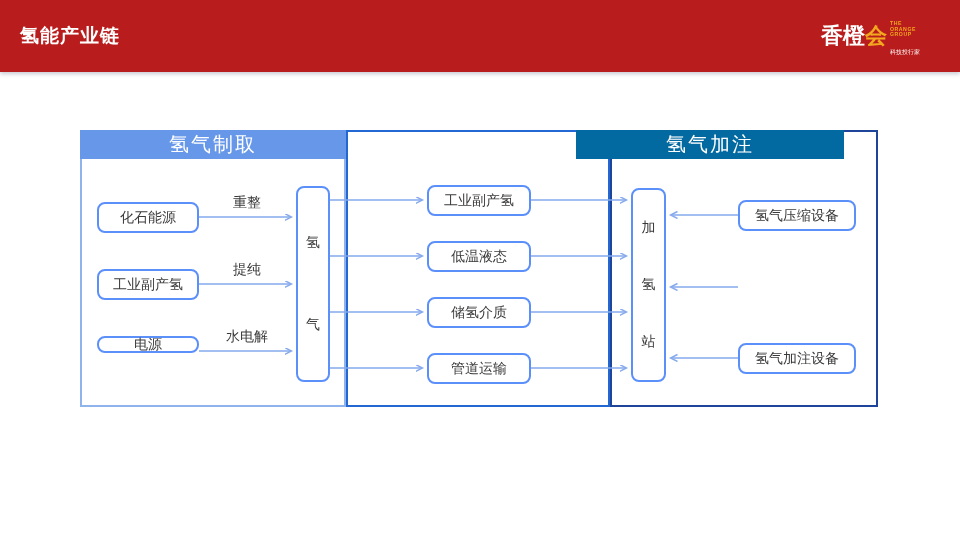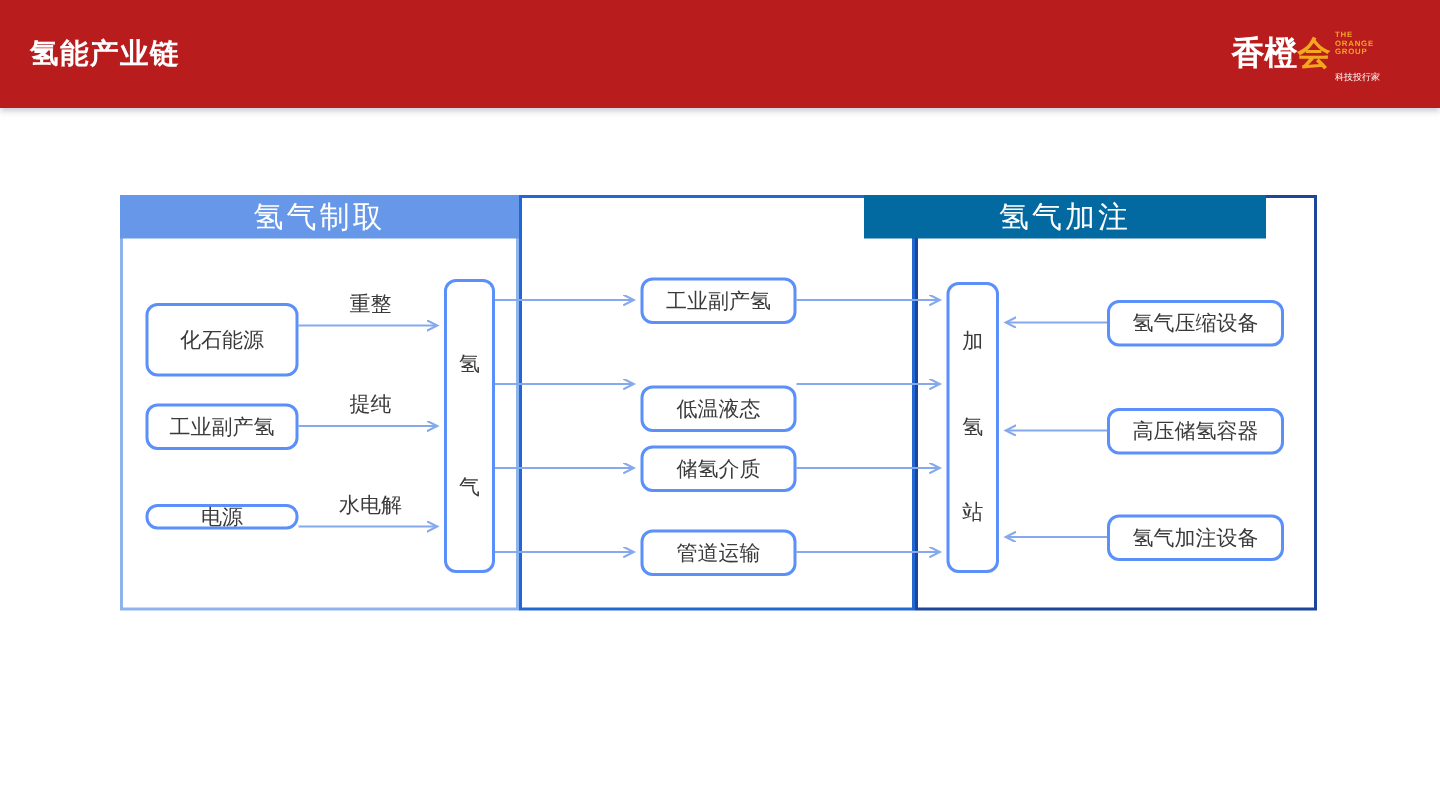--- a/index.html
+++ b/index.html
@@ -98,41 +98,40 @@
 
       <line x1="738" y1="215" x2="671" y2="215" marker-end="url(#arrowhead)"></line>
       <line x1="738" y1="287" x2="671" y2="287" marker-end="url(#arrowhead)"></line>
       <line x1="738" y1="358" x2="671" y2="358" marker-end="url(#arrowhead)"></line>
     </g>
   </svg>
 
   <div class="col-header col-header-1">氢气制取</div>
   <div class="col-header col-header-3">氢气加注</div>
 
-  <div class="node" style="left:97px;top:202px;width:102px;height:49px;">化石能源</div>
+  <div class="node" style="left:97px;top:202px;width:102px;height:31px;">化石能源</div>
   <div class="node" style="left:97px;top:269px;width:102px;height:31px;">工业副产氢</div>
   <div class="node" style="left:97px;top:336px;width:102px;height:17px;">电源</div>
 
   <div class="process-label" style="left:207px;top:194px;width:80px;">重整</div>
   <div class="process-label" style="left:207px;top:261px;width:80px;">提纯</div>
   <div class="process-label" style="left:203px;top:328px;width:88px;">水电解</div>
 
   <div class="node node-vertical" style="left:296px;top:186px;width:34px;height:196px;">
     <span>氢</span>
     <span>气</span>
   </div>
 
   <div class="node" style="left:427px;top:185px;width:104px;height:31px;">工业副产氢</div>
-  <div class="node" style="left:427px;top:241px;width:104px;height:31px;margin-top:16px;">低温液态</div>
+  <div class="node" style="left:427px;top:241px;width:104px;height:31px;">低温液态</div>
   <div class="node" style="left:427px;top:297px;width:104px;height:31px;">储氢介质</div>
   <div class="node" style="left:427px;top:353px;width:104px;height:31px;">管道运输</div>
 
   <div class="node node-vertical" style="left:631px;top:188px;width:35px;height:194px;padding:10px 0;">
     <span>加</span>
     <span>氢</span>
     <span>站</span>
   </div>
 
   <div class="node" style="left:738px;top:200px;width:118px;height:31px;">氢气压缩设备</div>
-  <div class="node" style="left:738px;top:272px;width:118px;height:31px;">高压储氢容器</div>
   <div class="node" style="left:738px;top:343px;width:118px;height:31px;">氢气加注设备</div>
 
 </div>
 
 </body></html>

